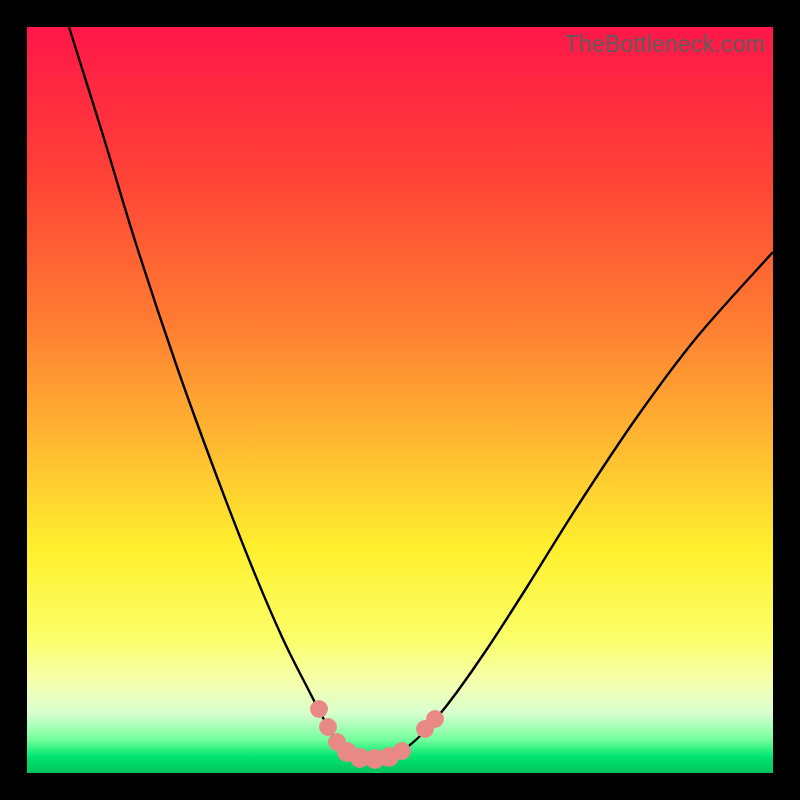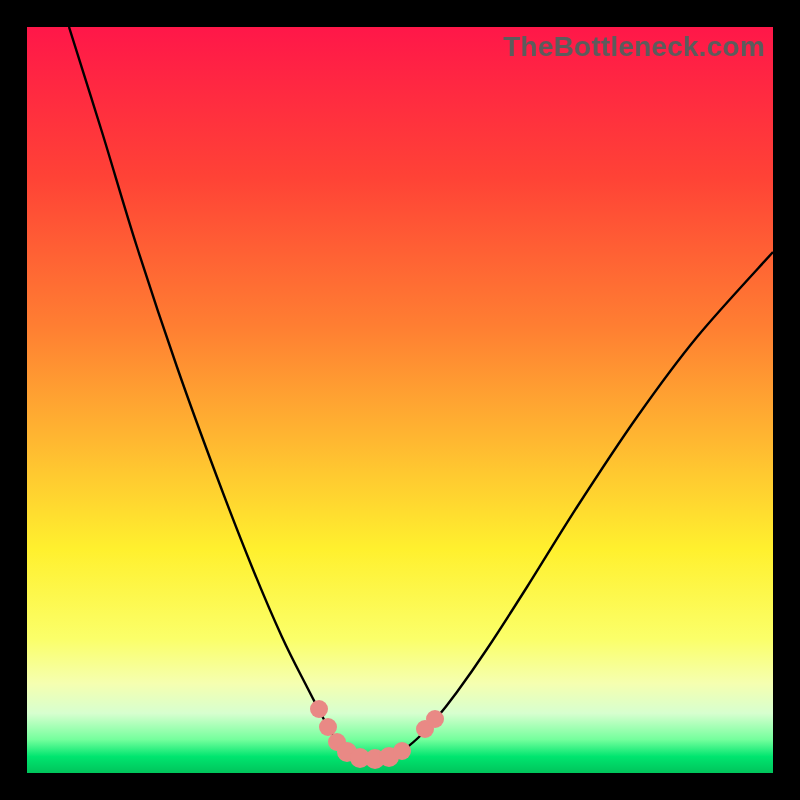--- a/index.html
+++ b/index.html
@@ -17,22 +17,22 @@
     top: 27px;
     width: 746px;
     height: 746px;
     overflow: hidden;
   }
   .watermark {
     position: absolute;
     top: 4px;
     right: 8px;
     color: #5c5c5c;
-    font-size: 28px;
-    font-weight: 700;
+    font-size: 23px;
+    font-weight: 400;
     letter-spacing: 0.2px;
   }
   svg {
     position: absolute;
     left: 0; top: 0;
   }
 </style>
 </head>
 <body>
 

